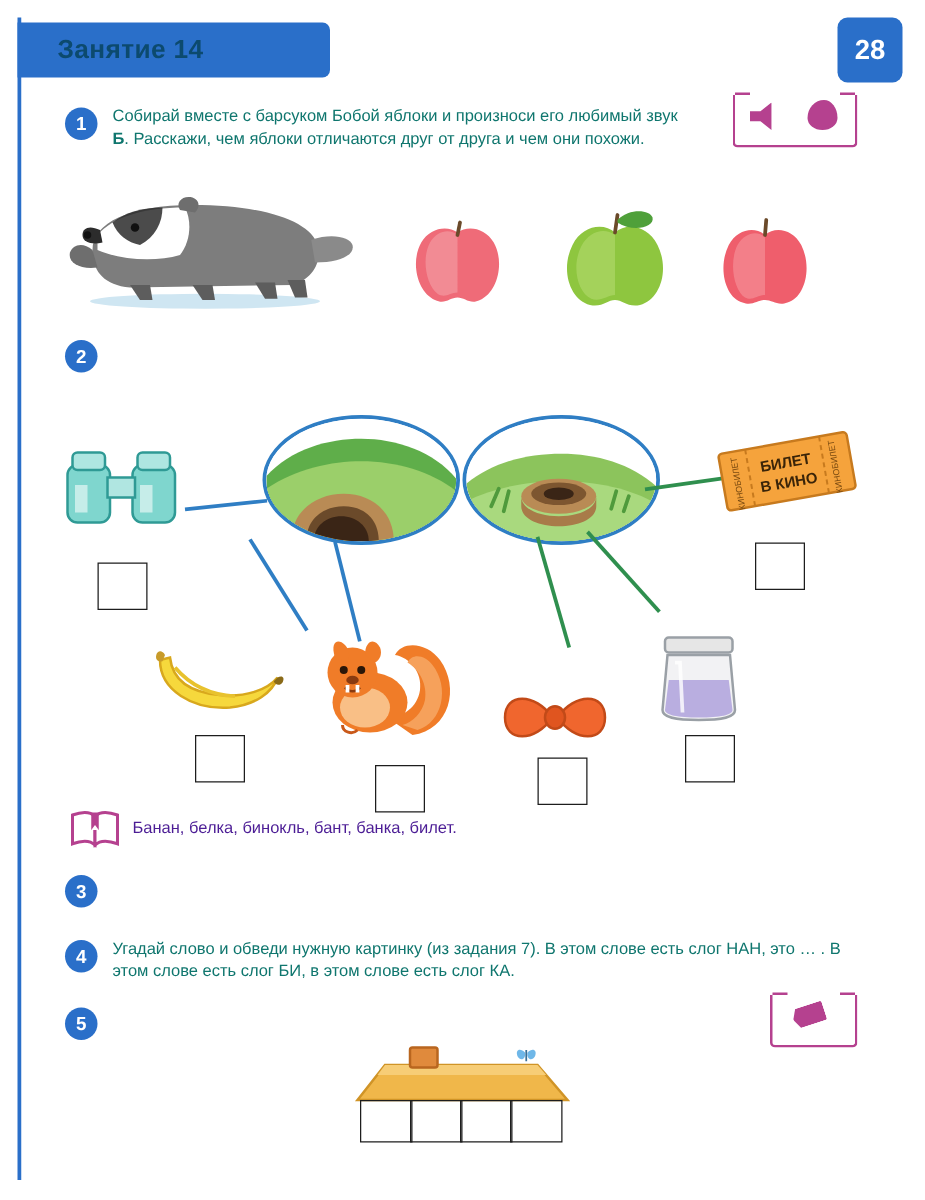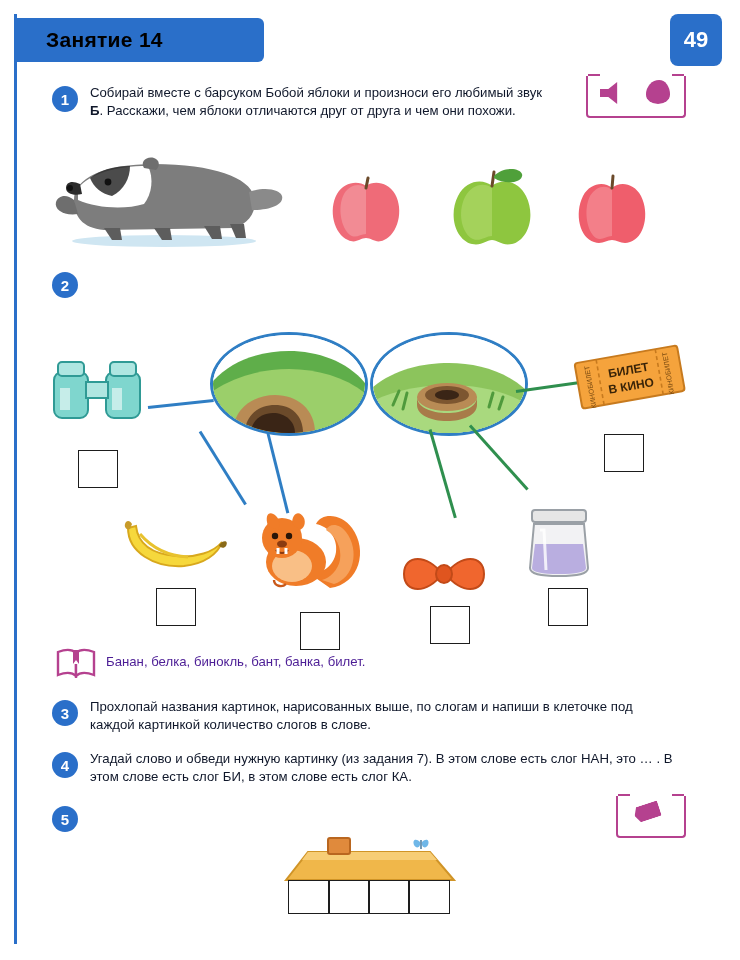--- a/index.html
+++ b/index.html
@@ -38,21 +38,21 @@
     top: 18px;
     width: 250px;
     height: 44px;
     background: #2a6fc9;
     border-radius: 0 6px 6px 0;
   }
   .header-title {
     position: absolute;
     left: 46px;
     top: 28px;
-    color: #000000;
+    color: #0c4a6e;
     font-size: 21px;
     font-weight: bold;
     letter-spacing: 0.3px;
   }
   .page-badge {
     position: absolute;
     right: 18px;
     top: 14px;
     width: 52px;
     height: 52px;
@@ -77,21 +77,21 @@
     font-size: 15px;
     font-weight: bold;
     display: flex;
     align-items: center;
     justify-content: center;
   }
   .task-text {
     position: absolute;
     font-size: 13.2px;
     line-height: 17.5px;
-    color: #0f172a;
+    color: #0f766e;
   }
   .task-text b { font-weight: bold; }
   .task-text i { font-style: italic; }
 
   
   .bracket-box {
     position: absolute;
     border: 2px solid #b5418f;
     border-top: none;
     border-radius: 0 0 4px 4px;
@@ -182,21 +182,21 @@
 </style>
 </head>
 <body>
 
 <div class="page">
 
   <div class="left-rule"></div>
 
   <div class="header-bar"></div>
   <div class="header-title">Занятие 14</div>
-  <div class="page-badge">49</div>
+  <div class="page-badge">28</div>
 
   <div class="num-circle" style="left:52px; top:86px;">1</div>
   <div class="task-text" style="left:90px; top:84px; width:455px;">Собирай вместе с барсуком Бобой яблоки и произноси его любимый звук <b>Б</b>. Расскажи, чем яблоки отличаются друг от друга и чем они похожи.</div>
 
   <div class="bracket-box" style="left:586px; top:76px; width:96px; height:40px;">
     <span class="lip-l"></span>
     <span class="lip-r"></span>
   </div>
   <div class="speaker-ico" style="left:600px; top:82px;"></div>
   <div class="ear-ico" style="left:646px; top:80px;"></div>
@@ -339,21 +339,20 @@
 
   <svg class="abs book-ico" style="left:56px; top:648px;" width="40" height="30" viewBox="0 0 40 30">
     <path d="M2 4 C10 1 16 1 20 5 L20 28 C16 24 10 24 2 27 Z" fill="#ffffff" stroke="#b5418f" stroke-width="2.4"></path>
     <path d="M38 4 C30 1 24 1 20 5 L20 28 C24 24 30 24 38 27 Z" fill="#ffffff" stroke="#b5418f" stroke-width="2.4"></path>
     <rect x="17" y="2" width="6" height="14" fill="#b5418f"></rect>
     <path d="M17 16 L20 12 L23 16 Z" fill="#ffffff"></path>
   </svg>
   <div class="word-list" style="left:106px; top:654px;">Банан, белка, бинокль, бант, банка, билет.</div>
 
   <div class="num-circle" style="left:52px; top:700px;">3</div>
-  <div class="task-text" style="left:90px; top:698px; width:590px;">Прохлопай названия картинок, нарисованных выше, по слогам и напиши в клеточке под каждой картинкой количество слогов в слове.</div>
 
   <div class="num-circle" style="left:52px; top:752px;">4</div>
   <div class="task-text" style="left:90px; top:750px; width:595px;">Угадай слово и обведи нужную картинку (из задания 7). В этом слове есть слог НАН, это … . В этом слове есть слог БИ, в этом слове есть слог КА.</div>
 
   <div class="num-circle" style="left:52px; top:806px;">5</div>
 
   <div class="bracket-box" style="left:616px; top:796px; width:66px; height:40px;">
     <span class="lip-l"></span>
     <span class="lip-r"></span>
   </div>

